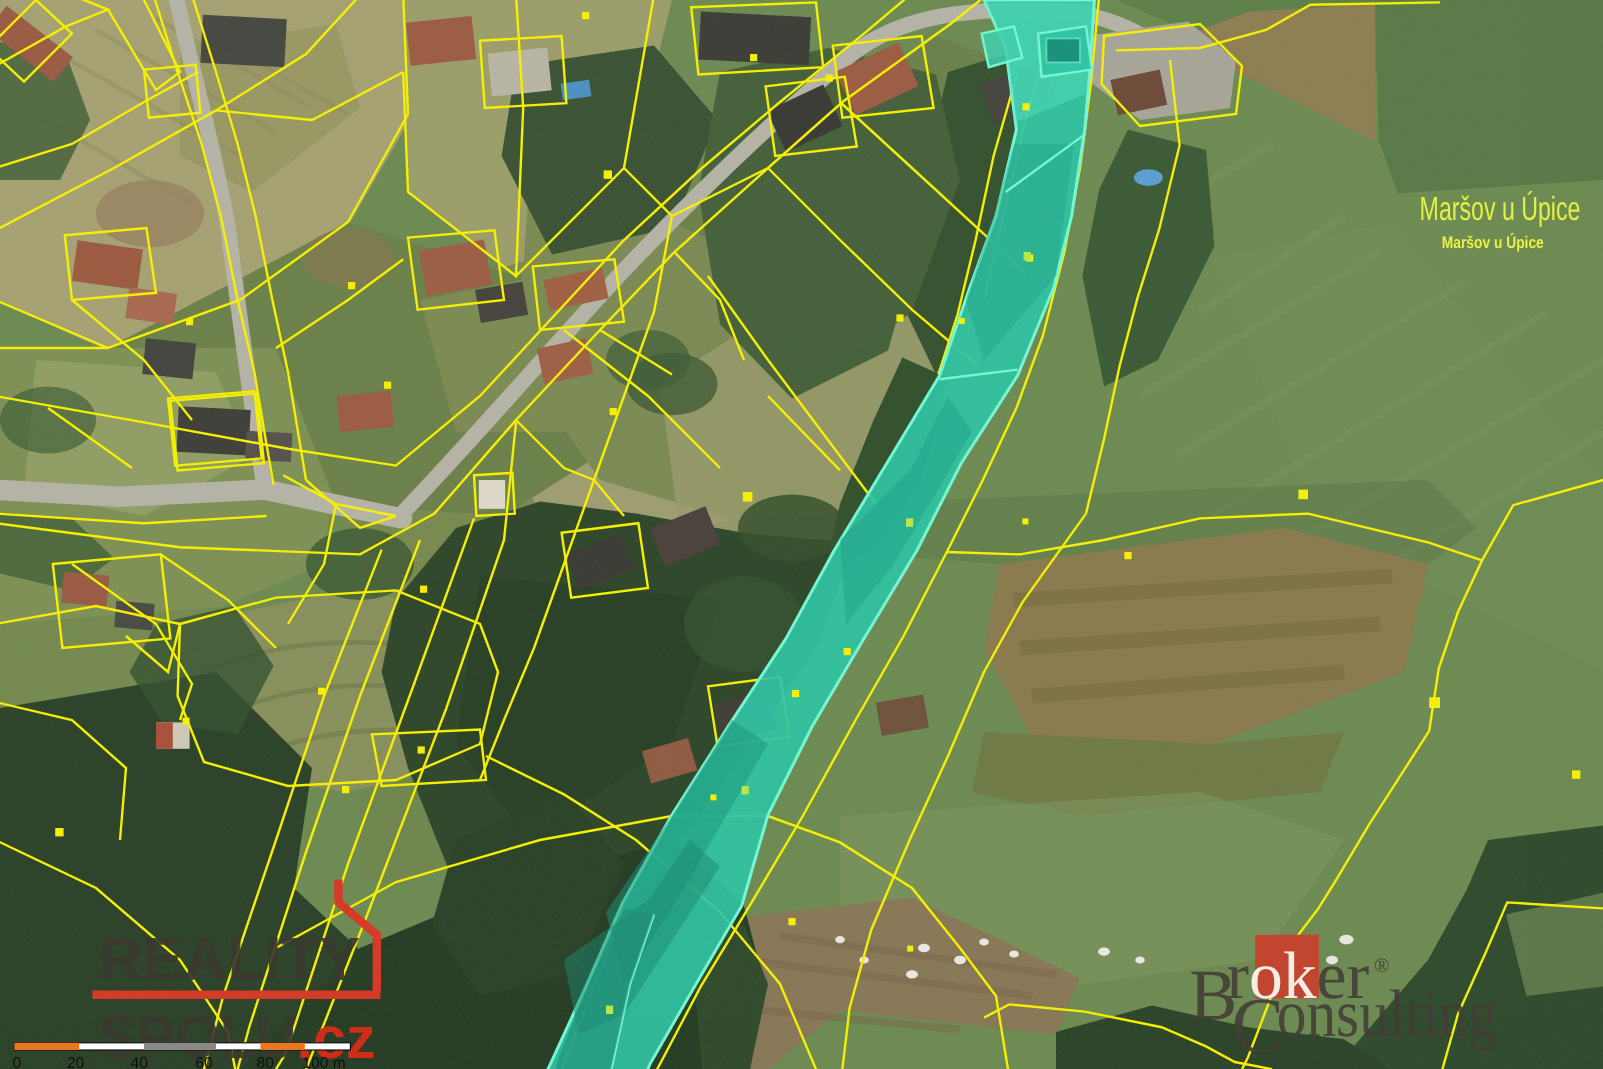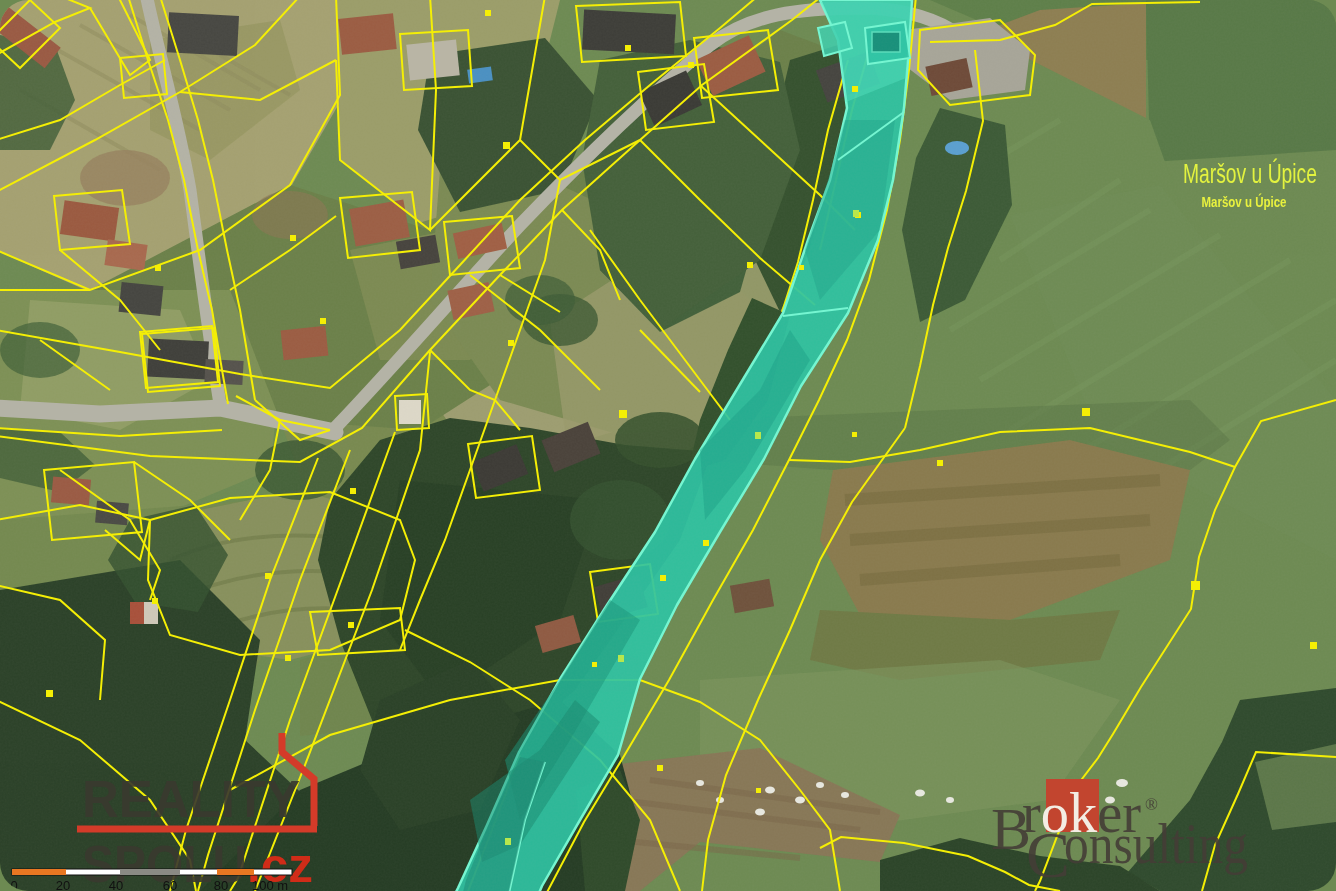--- a/index.html
+++ b/index.html
@@ -1,16 +1,16 @@
 <!DOCTYPE html>
 <html><head>
 <meta charset="utf-8">
 <style>
 html,body{margin:0;padding:0;background:#6d8a52;}
-#map{width:1336px;height:891px;position:relative;overflow:hidden;font-family:"Liberation Sans",sans-serif;border-radius:28px;}
+#map{width:1336px;height:891px;position:relative;overflow:hidden;font-family:"Liberation Sans",sans-serif;}
 svg{display:block;}
 </style>
 </head>
 <body>
 
 <div id="map">
 <svg width="1336" height="891" viewBox="0 0 1336 891">
 <defs>
 <filter id="nz" x="0" y="0" width="100%" height="100%">
 <feTurbulence type="fractalNoise" baseFrequency="0.55" numOctaves="2" seed="7" result="n"></feTurbulence>

